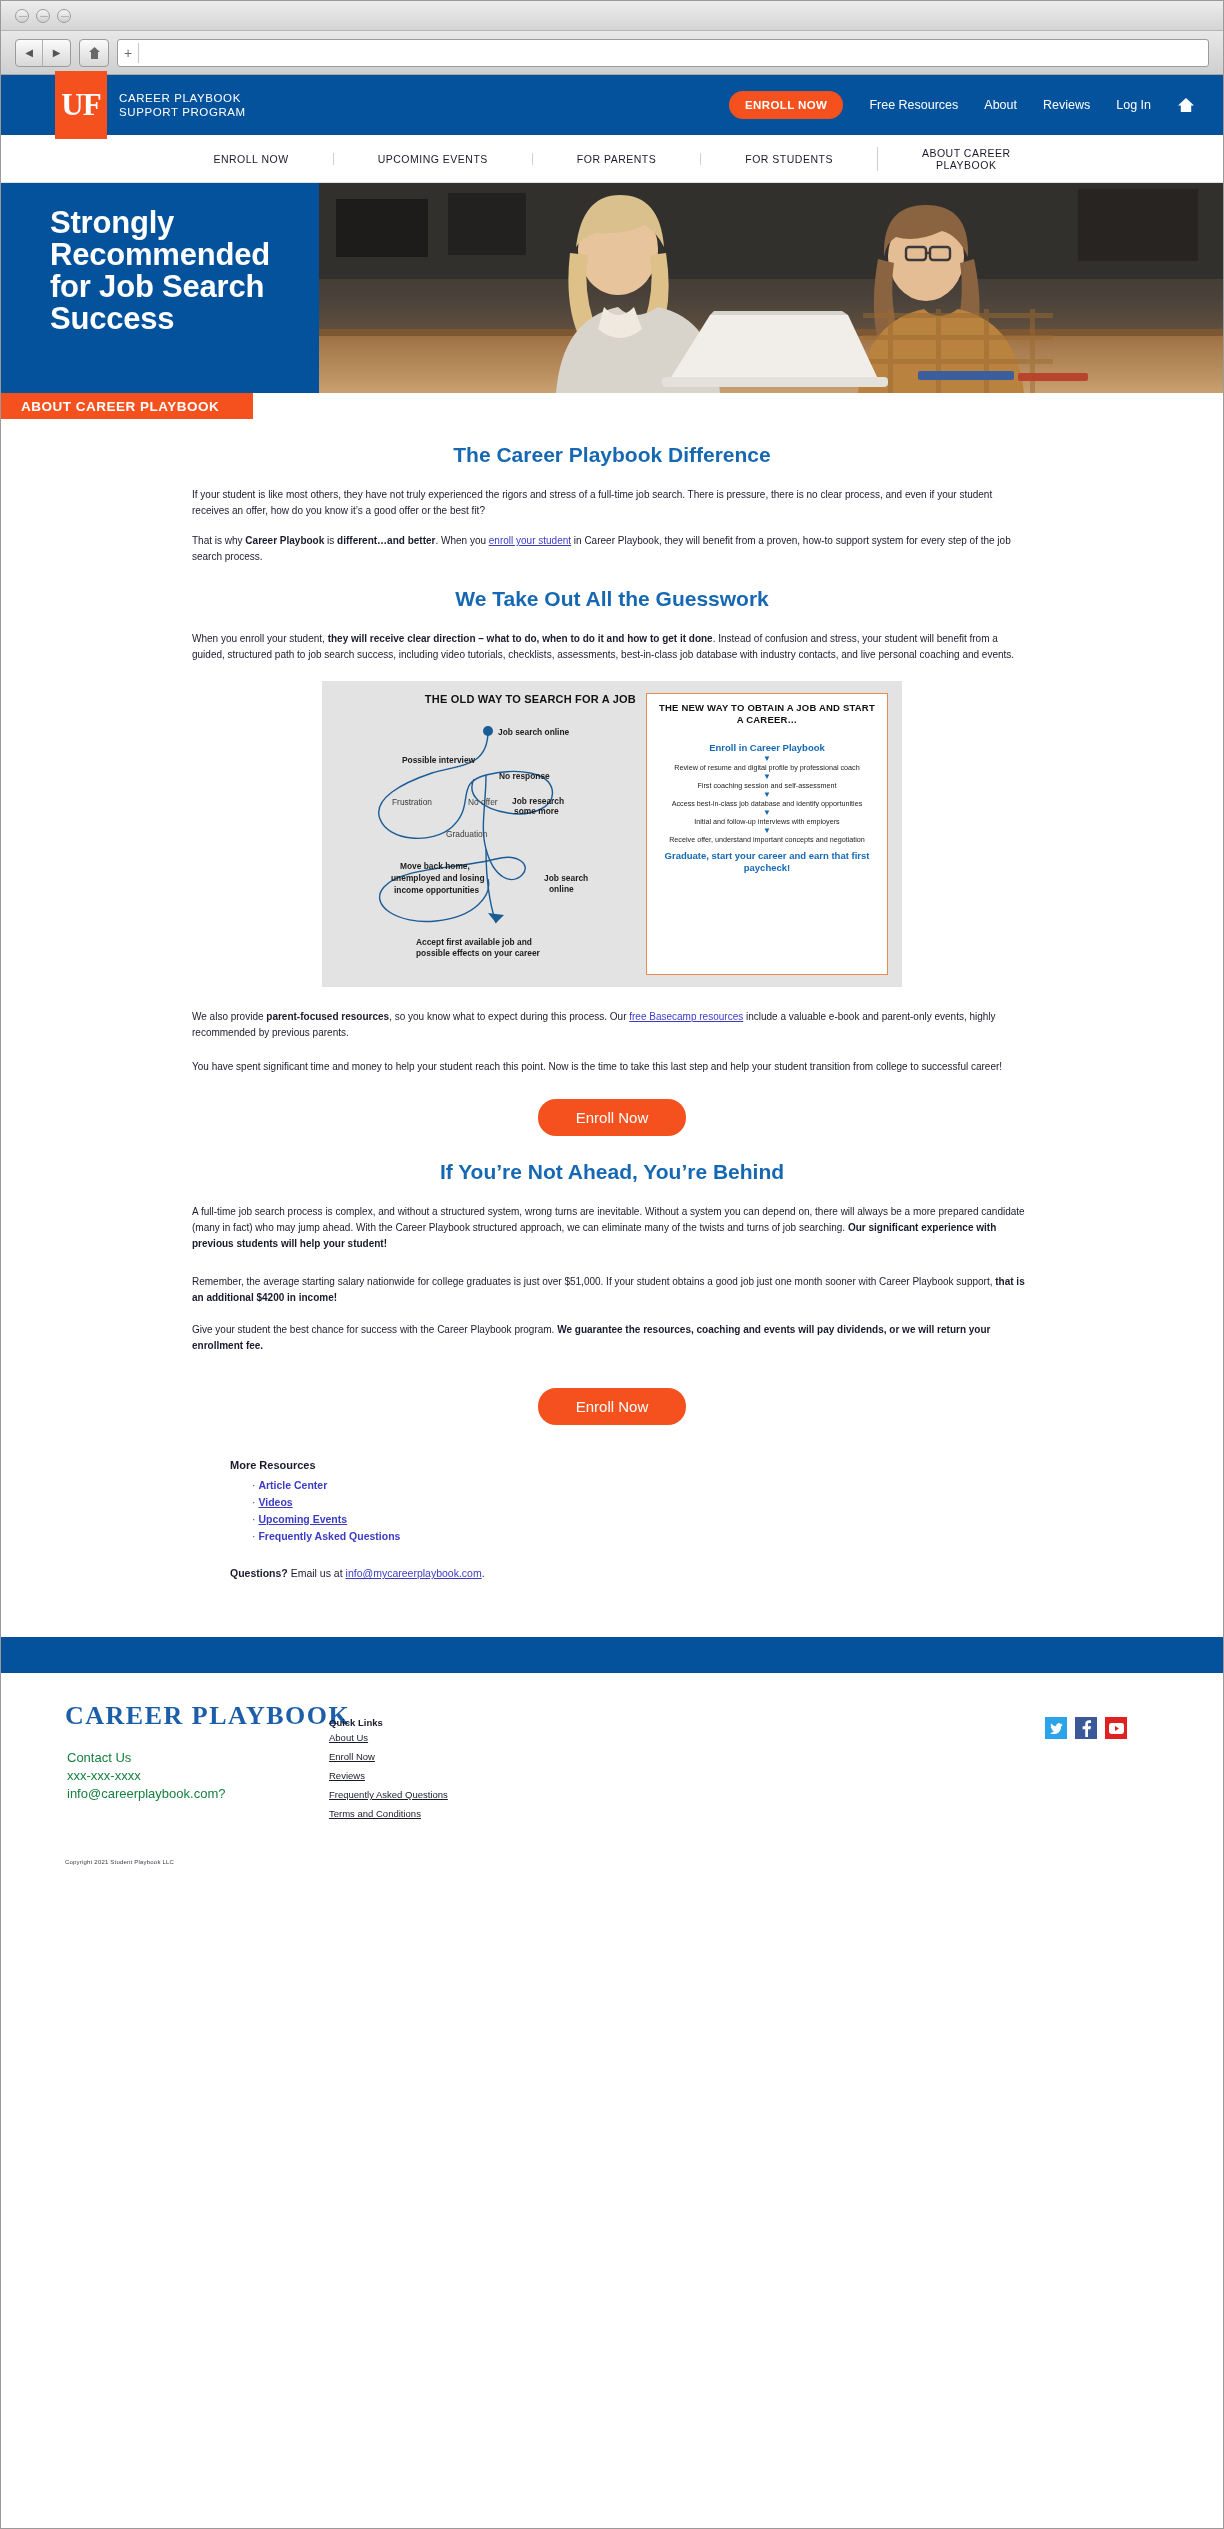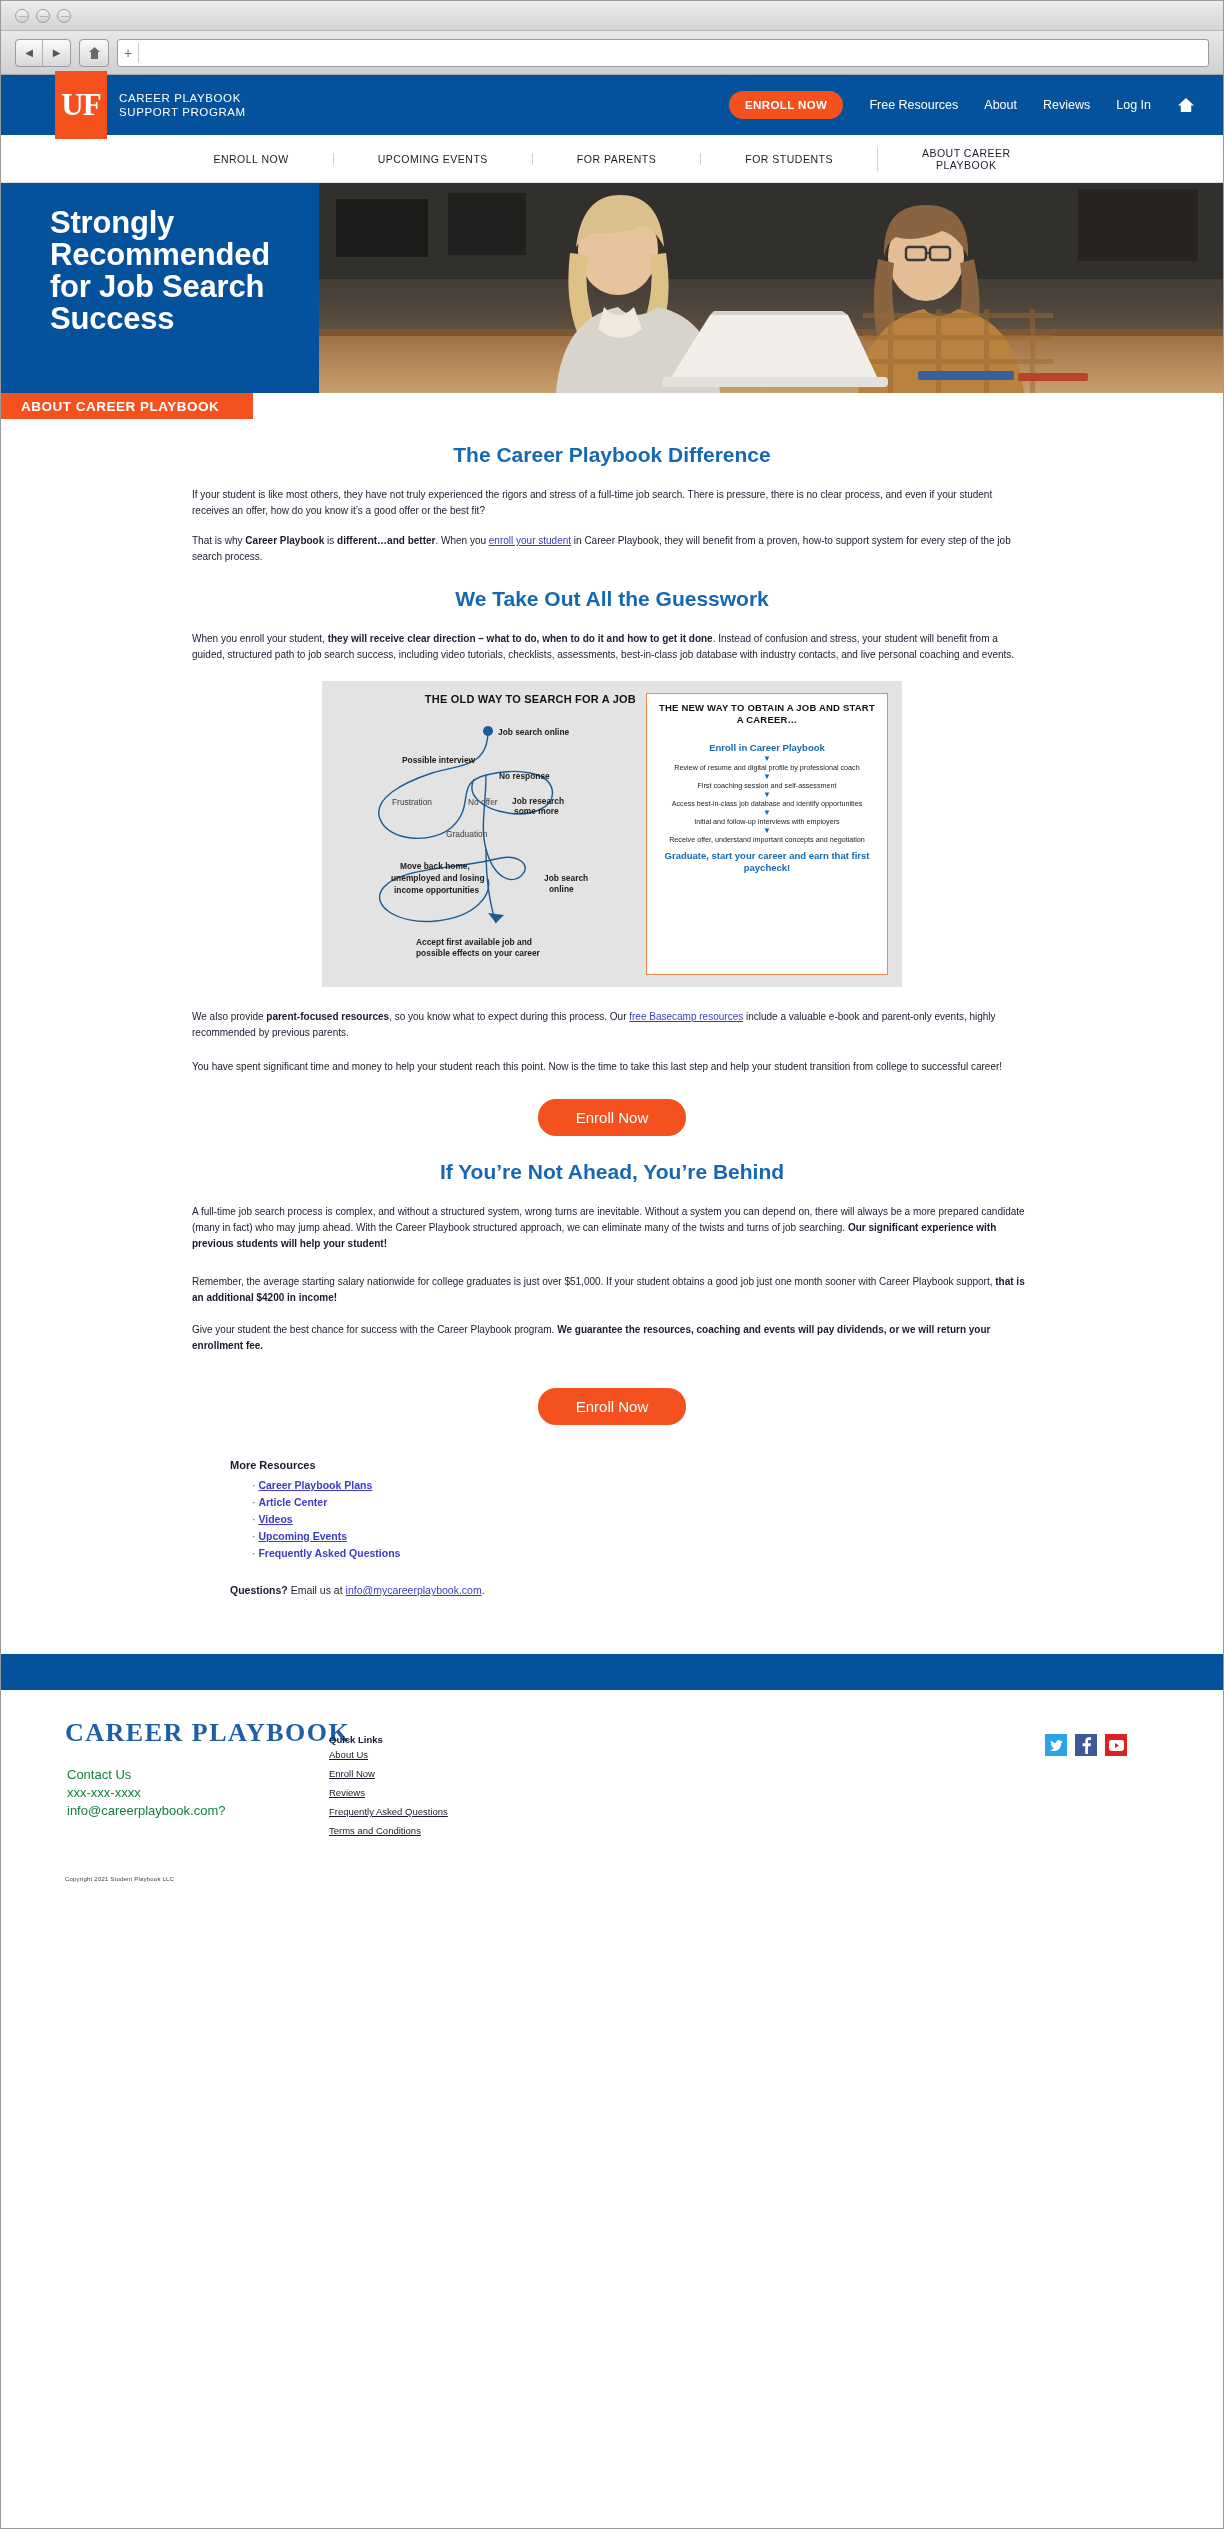--- a/index.html
+++ b/index.html
@@ -429,21 +429,20 @@
         <span>Give your student the best chance for success with the Career Playbook program. </span><b>We guarantee the resources, coaching and events will pay dividends, or we will return your enrollment fee.</b>
       </p>
 
       <div class="cta-wrap" style="margin-top:34px;">
         <button class="cta">Enroll Now</button>
       </div>
 
       <div class="more">
         <div class="more-h">More Resources</div>
         <ul>
-          <li>· <a>Career Playbook Plans</a></li>
           <li>· <span class="nolink">Article Center</span></li>
           <li>· <a>Videos</a></li>
           <li>· <a>Upcoming Events</a></li>
           <li>· <span class="nolink">Frequently Asked Questions</span></li>
         </ul>
         <div class="questions">
           <b>Questions?</b><span> Email us at </span><a class="inline">info@mycareerplaybook.com</a><span>.</span>
         </div>
       </div>
 

